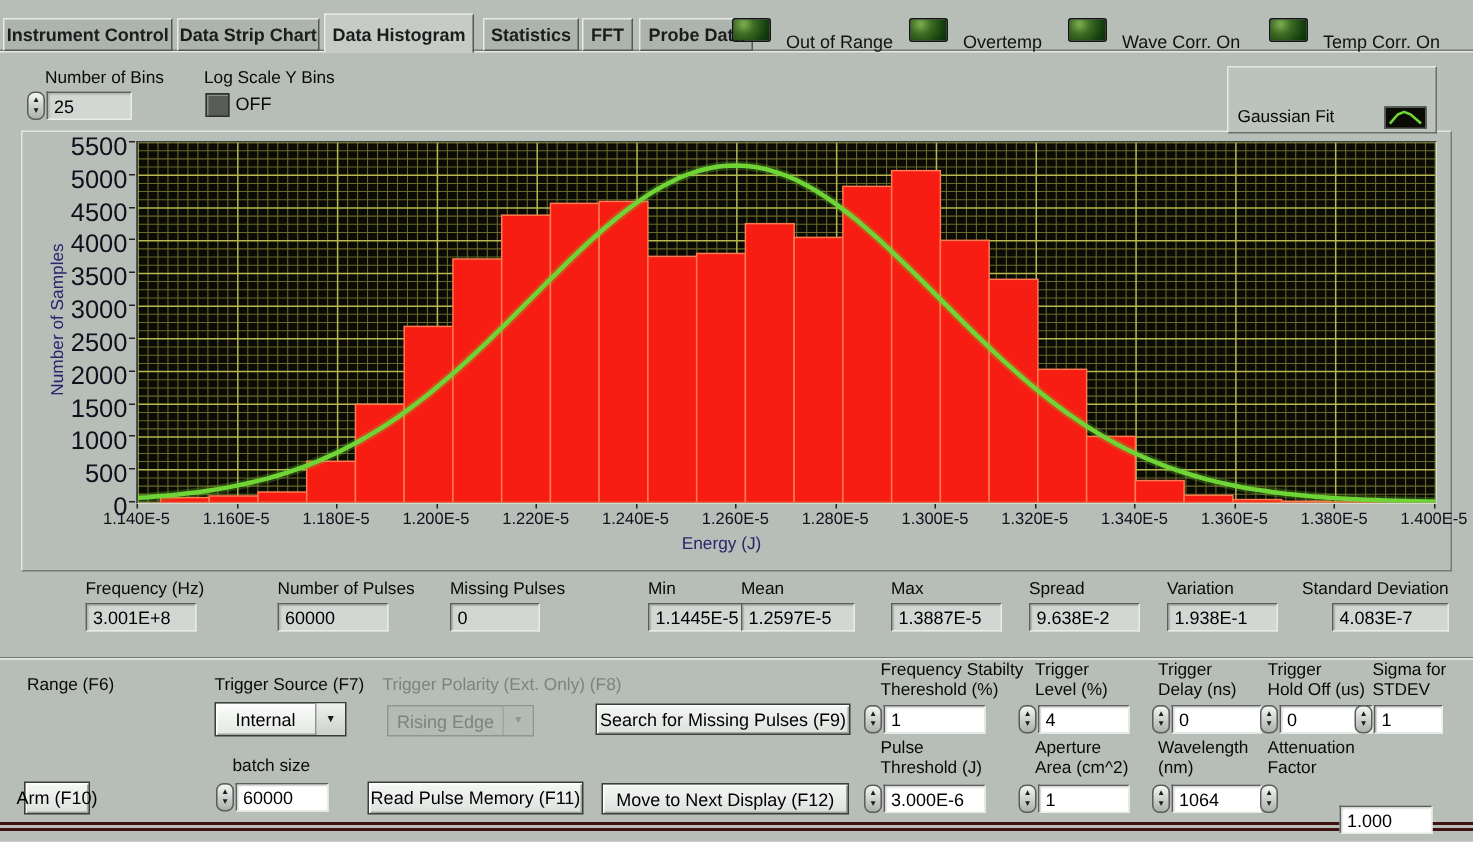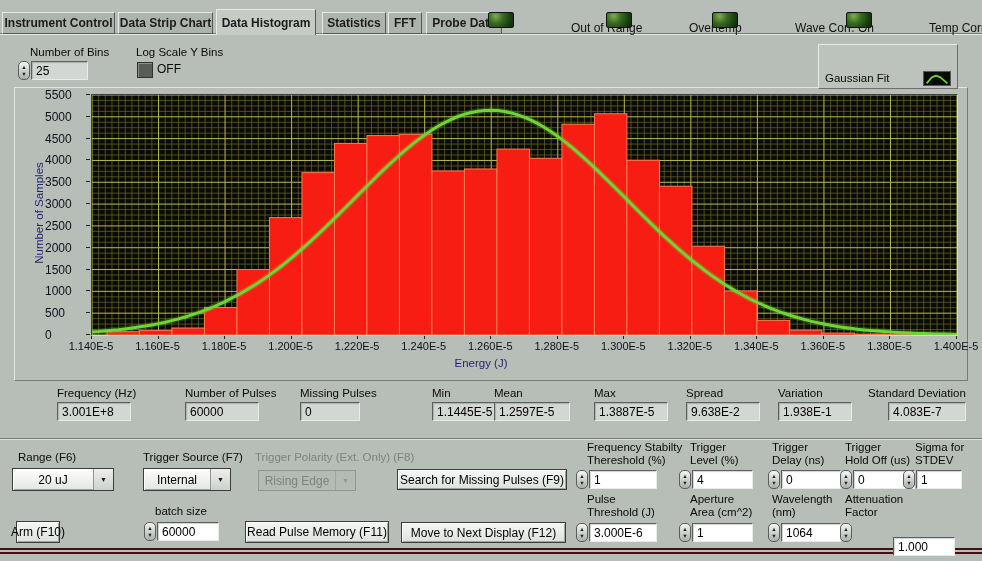--- a/index.html
+++ b/index.html
@@ -28,35 +28,35 @@
   .ring.disabled .val{color:#7d837d;}
   .ring.disabled .arr{background:#b4bab4;color:#8f958f;border-left-color:#9fa59f;}
   #tab-underline{position:absolute;left:0;top:33px;width:982px;height:2px;z-index:0;
                  background:linear-gradient(180deg,#777b77 0 1px,#e6e9e6 1px 2px);}
   .tab{position:absolute;top:12px;height:22px;box-sizing:border-box;background:#adb3ad;
        border:1px solid;border-color:#e8eae8 #565a56 #565a56 #e8eae8;font-size:12px;font-weight:700;
        color:#1c1c1c;display:flex;align-items:center;justify-content:center;white-space:nowrap;z-index:1;}
   .tab.active{top:9px;height:26px;background:#c6cbc6;border-bottom:none;z-index:3;}
   .led{position:absolute;top:12px;width:24px;height:14px;border:1px solid #141414;border-radius:2px;z-index:4;
        background:radial-gradient(circle at 28% 22%,#7fae52 0%,#3c6b22 35%,#143f0e 75%,#0b2b08 100%);}
-  .ind-lbl{position:absolute;top:21px;font-size:12px;color:#111;white-space:nowrap;z-index:4;margin-left:47px;}
+  .ind-lbl{position:absolute;top:21px;font-size:12px;color:#111;white-space:nowrap;z-index:4;}
   #log-btn{position:absolute;left:137px;top:62px;width:14px;height:14px;background:#585d58;
            border:1px solid #2e322e;box-shadow:inset 1px 1px 0 #8a8f8a;}
   #legend{position:absolute;left:818px;top:44px;width:140px;height:45px;box-sizing:border-box;
           background:#bcc2bc;border:1px solid;border-color:#e8eae8 #6a6e6a #6a6e6a #e8eae8;z-index:5;}
   .leg-row{position:absolute;left:6px;width:126px;height:18px;display:flex;align-items:center;
            justify-content:space-between;}
   .leg-row span{font-size:11.5px;color:#0a0a0a;}
   .leg-icon{width:28px;height:15px;background:#0b0b06;border:1px solid #565a56;box-sizing:border-box;}
   #chart-area{position:absolute;left:14px;top:87px;width:954px;height:294px;box-sizing:border-box;
               border:1px solid;border-color:#e2e6e2 #787c78 #787c78 #e2e6e2;background:#b7bdb7;}
   #plot{position:absolute;left:76px;top:6px;width:867px;height:242px;box-sizing:border-box;
         background:#0b0b06;border:1px solid;border-color:#3f433f #d6dad6 #d6dad6 #3f433f;}
   #plot svg{display:block;width:865px;height:240px;}
-  .ytick{position:absolute;width:40px;font-size:12px;color:#10101c;}
+  .ytick{position:absolute;width:40px;text-align:right;font-size:17px;color:#10101c;}
   .ydash{position:absolute;width:4px;height:1px;background:#222;}
   .xtick{position:absolute;width:58px;text-align:center;font-size:11px;color:#10101c;}
   .xdash{position:absolute;width:1px;height:3px;background:#222;}
   .axis-name{position:absolute;font-size:11.5px;color:#26266e;white-space:nowrap;}
   #sep1{position:absolute;left:0;top:438px;width:982px;height:2px;
         background:linear-gradient(180deg,#777b77 0 1px,#dfe3df 1px 2px);}
   #sep2{position:absolute;left:0;top:548px;width:982px;height:8px;
         background:linear-gradient(180deg,#401212 0 2px,#b7bdb7 2px 4px,#401212 4px 6px,#b7bdb7 6px 8px);}
   .stat-lbl{position:absolute;top:387px;font-size:11.5px;color:#0a0a0a;white-space:nowrap;}
 </style>
@@ -385,24 +385,20 @@
       <div class="stat-lbl" style="left: 778px;">Variation</div>
       <div class="field gray" style="left: 778px; top: 402px; width: 74px;">1.938E-1</div>
       <div class="stat-lbl" style="left: 868px;">Standard Deviation</div>
       <div class="field gray" style="left: 888px; top: 402px; width: 78px;">4.083E-7</div>
     </div>
 
 <div id="sep1"></div>
 <div id="sep2"></div>
 
 <div class="lbl" style="left:18px;top:451px;">Range (F6)</div>
-<div class="ring" style="left:12px;top:468px;width:102px;height:23px;">
-  <span class="val">20 uJ</span>
-  <span class="arr">▼</span>
-</div>
 <div class="lbl" style="left:143px;top:451px;">Trigger Source (F7)</div>
 <div class="ring" style="left:143px;top:468px;width:88px;height:23px;">
   <span class="val">Internal</span>
   <span class="arr">▼</span>
 </div>
 <div class="lbl dim" style="left:255px;top:451px;">Trigger Polarity (Ext. Only) (F8)</div>
 <div class="ring disabled" style="left:258px;top:470px;width:98px;height:21px;">
   <span class="val">Rising Edge</span>
   <span class="arr">▼</span>
 </div>

